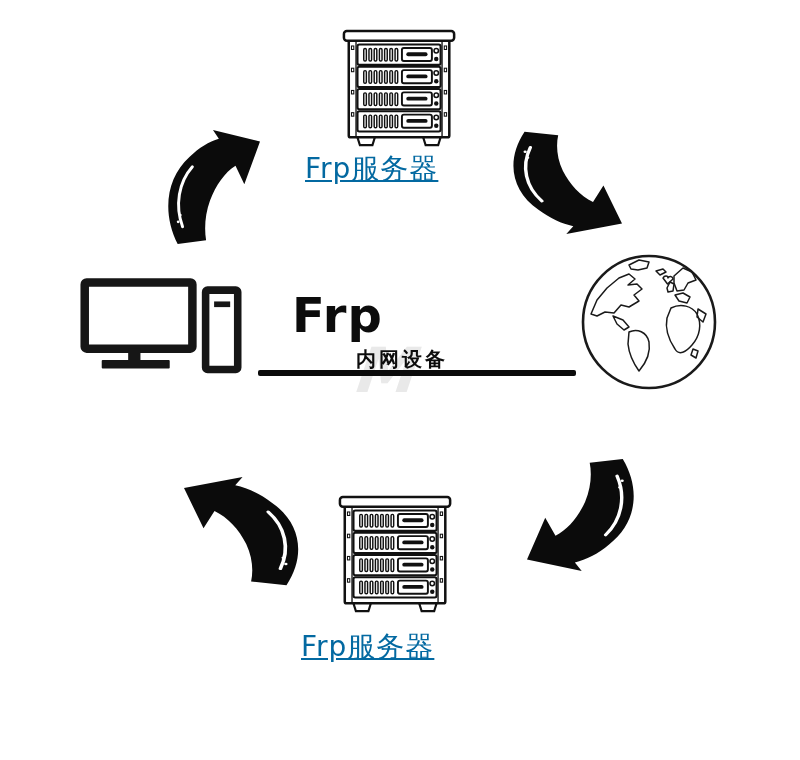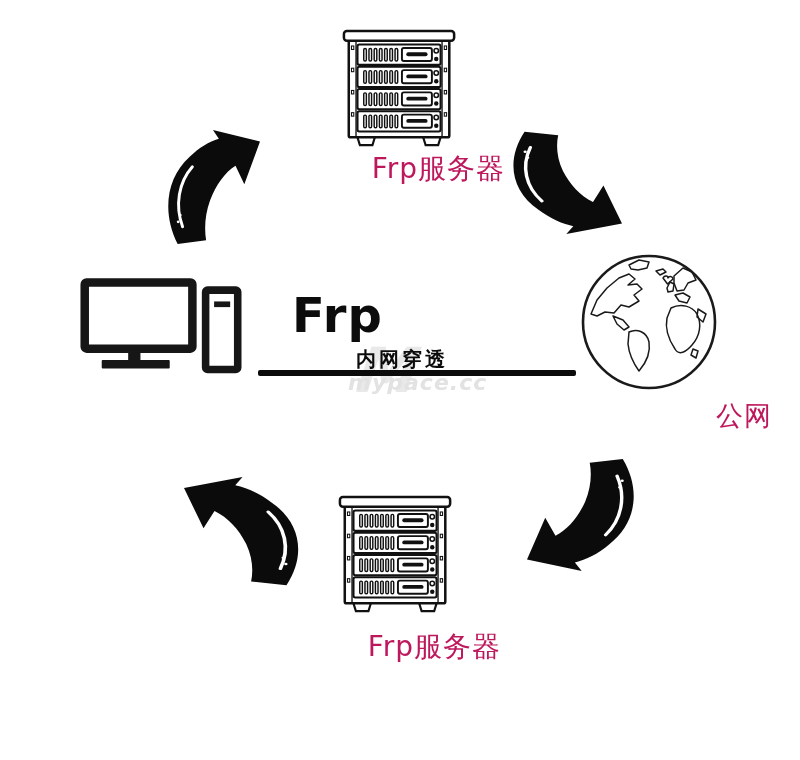--- a/index.html
+++ b/index.html
@@ -2,22 +2,22 @@
 <html><head>
 <meta charset="utf-8">
 <style>
   html,body{margin:0;padding:0;background:#ffffff;}
   .canvas{
     position:relative;width:800px;height:760px;background:#ffffff;overflow:hidden;
     font-family:"DejaVu Sans","Liberation Sans",sans-serif;color:#111;
   }
   .abs{position:absolute;}
   .node-label{
-    position:absolute;text-align:right;font-size:27px;font-weight:400;
-    color:#be185d;letter-spacing:1px;white-space:nowrap;
+    position:absolute;text-align:left;font-size:27px;font-weight:400;
+    color:#0369a1;letter-spacing:1px;white-space:nowrap;text-decoration:underline;
   }
   .center-title{
     position:absolute;left:292px;top:290px;width:220px;text-align:left;
     font-size:48px;font-weight:600;letter-spacing:1px;color:#0c0c0c;line-height:1.05;
   }
   .center-subtitle{
     position:absolute;left:292px;top:346px;width:220px;text-align:center;
     font-size:20px;font-weight:700;letter-spacing:3px;color:#0c0c0c;
   }
   .divider-line{
@@ -145,33 +145,31 @@
   </div>
 
   <div class="abs" style="left:80px;top:276px;width:170px;height:100px">
     <svg viewBox="0 0 180 102" width="170" height="100">
         <use href="#pc-shape"></use>
       </svg>
   </div>
 
   <div class="watermark">
     <div class="wm-logo">M</div>
-    <div class="wm-text">mypace.cc</div>
   </div>
 
   <div class="center-title">Frp</div>
-  <div class="center-subtitle">内网穿透</div>
+  <div class="center-subtitle">内网设备</div>
   <div class="divider-line"></div>
 
   <div class="abs" style="left:577px;top:252px;width:144px;height:140px">
     <svg viewBox="0 0 140 140" width="144" height="140">
         <use href="#globe-shape"></use>
       </svg>
   </div>
-  <div class="node-label" style="left:572px;top:398px;width:200px">公网</div>
 
   <div class="abs" style="left:338px;top:494px;width:116px;height:122px">
     <svg viewBox="0 0 120 124" width="116" height="122">
         <use href="#server-rack"></use>
       </svg>
   </div>
   <div class="node-label" style="left:301px;top:628px;width:200px;font-size:28px">Frp服务器</div>
 
 </div>
 

